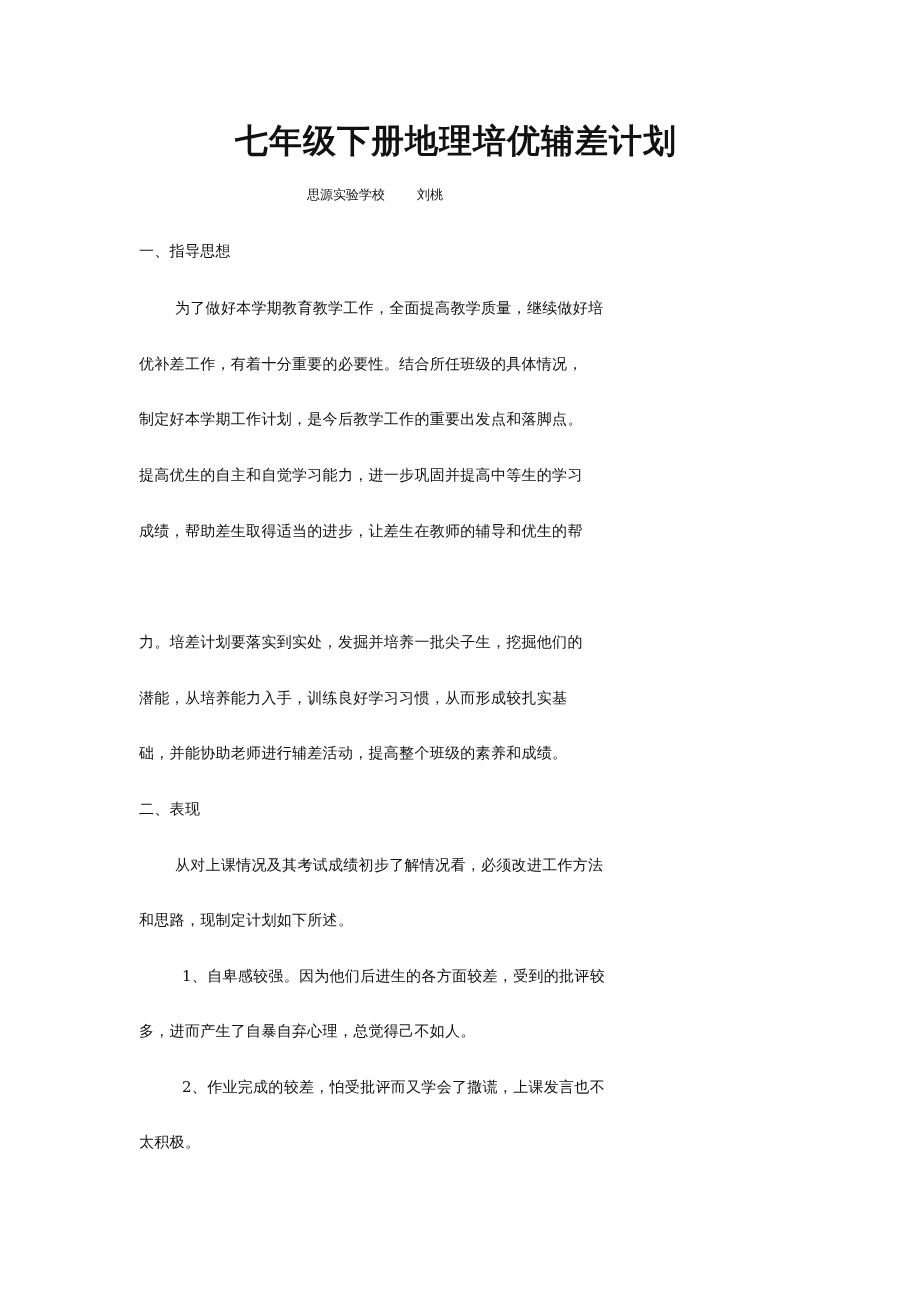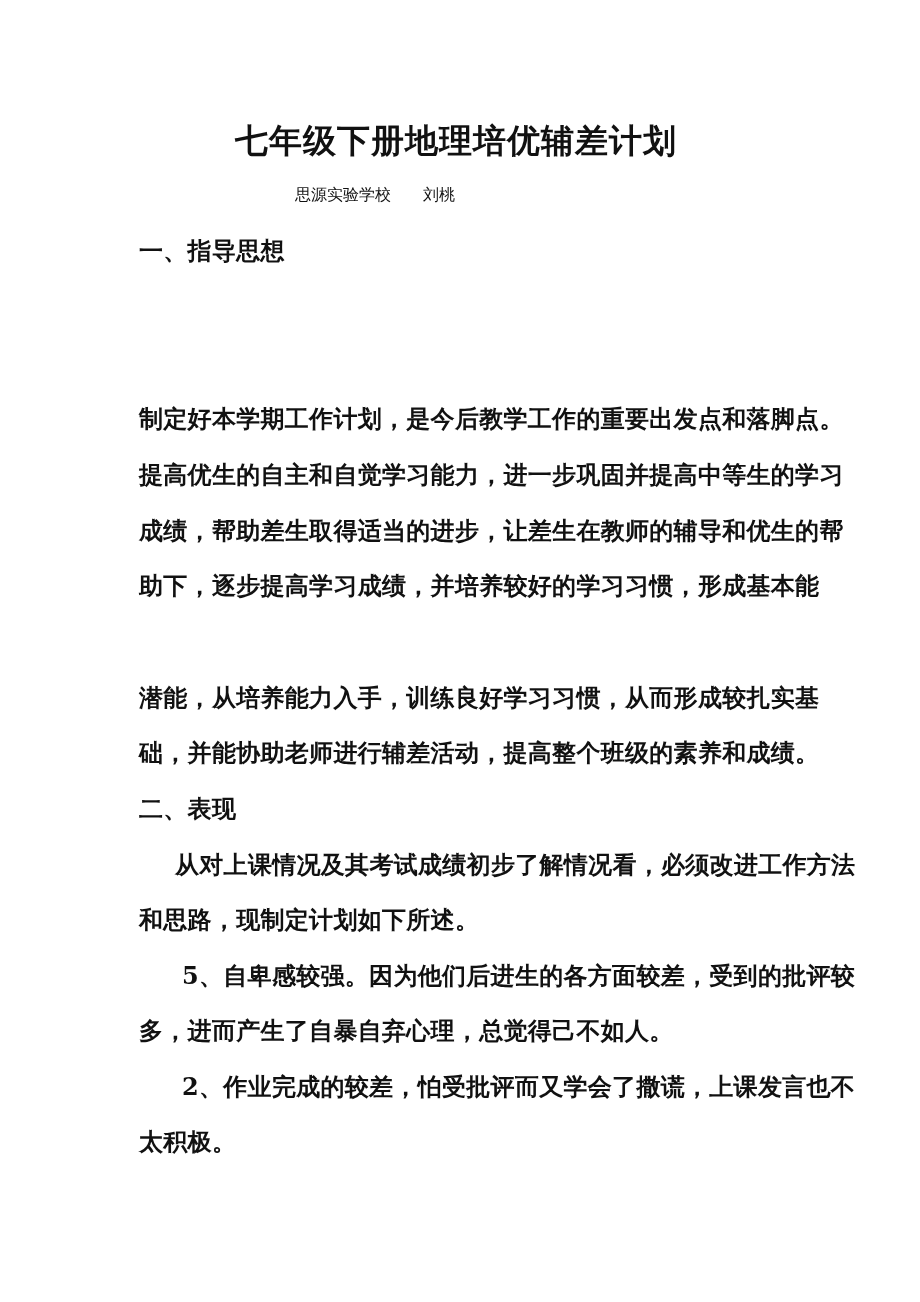--- a/index.html
+++ b/index.html
@@ -1,45 +1,47 @@
 <!DOCTYPE html>
 <html><head>
   <meta charset="utf-8">
   <style>
     html, body { margin: 0; padding: 0; background: #ffffff; }
     body { width: 920px; height: 1302px; position: relative; overflow: hidden;
       font-family: "DejaVu Serif", "Liberation Serif", serif; color: #111; }
     .page { position: absolute; left: 0; top: 0; width: 920px; height: 1302px; background: #fff; }
     .title { position: absolute; left: 0; width: 912px; top: 116px; text-align: center;
       font-family: "DejaVu Sans", "Liberation Sans", sans-serif; font-size: 33px; font-weight: bold; letter-spacing: 1px; line-height: 50px; }
-    .subtitle { position: absolute; left: 0; width: 750px; top: 180px; text-align: center; font-size: 16px; line-height: 30px; }
+    .subtitle { position: absolute; left: 0; width: 750px; top: 180px; text-align: center; font-size: 13px; line-height: 30px; }
     .subtitle .gap { display: inline-block; width: 32px; }
-    .line { position: absolute; left: 139px; width: 660px; font-size: 24px; line-height: 30px; white-space: nowrap; letter-spacing: 0.3px; font-weight: bold; }
+    .line { position: absolute; left: 139px; width: 660px; font-size: 15px; line-height: 30px; white-space: nowrap; letter-spacing: 0.3px; }
     .indent1 { left: 175px; }
     .indent2 { left: 182px; }
   </style>
 </head>
 <body>
 
 <div class="page">
   <div class="title">七年级下册地理培优辅差计划</div>
   <div class="subtitle">
     <span>思源实验学校</span><span class="gap"></span><span>刘桃</span>
   </div>
 
   <div class="line" style="top:236px">一、指导思想</div>
 
+  <div class="line indent1" style="top:293px">为了做好本学期教育教学工作，全面提高教学质量，继续做好培</div>
+  <div class="line" style="top:349px">优补差工作，有着十分重要的必要性。结合所任班级的具体情况，</div>
   <div class="line" style="top:460px">提高优生的自主和自觉学习能力，进一步巩固并提高中等生的学习</div>
   <div class="line" style="top:404px">制定好本学期工作计划，是今后教学工作的重要出发点和落脚点。</div>
   <div class="line" style="top:516px">成绩，帮助差生取得适当的进步，让差生在教师的辅导和优生的帮</div>
-  <div class="line" style="top:571px">助下，逐步提高学习成绩，并培养较好的学习习惯，形成基本能</div>
+  <div class="line" style="top:627px">力。培差计划要落实到实处，发掘并培养一批尖子生，挖掘他们的</div>
   <div class="line" style="top:683px">潜能，从培养能力入手，训练良好学习习惯，从而形成较扎实基</div>
   <div class="line" style="top:738px">础，并能协助老师进行辅差活动，提高整个班级的素养和成绩。</div>
 
   <div class="line" style="top:794px">二、表现</div>
 
   <div class="line" style="top:905px">和思路，现制定计划如下所述。</div>
   <div class="line indent1" style="top:850px">从对上课情况及其考试成绩初步了解情况看，必须改进工作方法</div>
-  <div class="line indent2" style="top:961px">5、自卑感较强。因为他们后进生的各方面较差，受到的批评较</div>
+  <div class="line indent2" style="top:961px">1、自卑感较强。因为他们后进生的各方面较差，受到的批评较</div>
   <div class="line" style="top:1016px">多，进而产生了自暴自弃心理，总觉得己不如人。</div>
   <div class="line indent2" style="top:1072px">2、作业完成的较差，怕受批评而又学会了撒谎，上课发言也不</div>
   <div class="line" style="top:1127px">太积极。</div>
 </div>
 
 </body></html>

